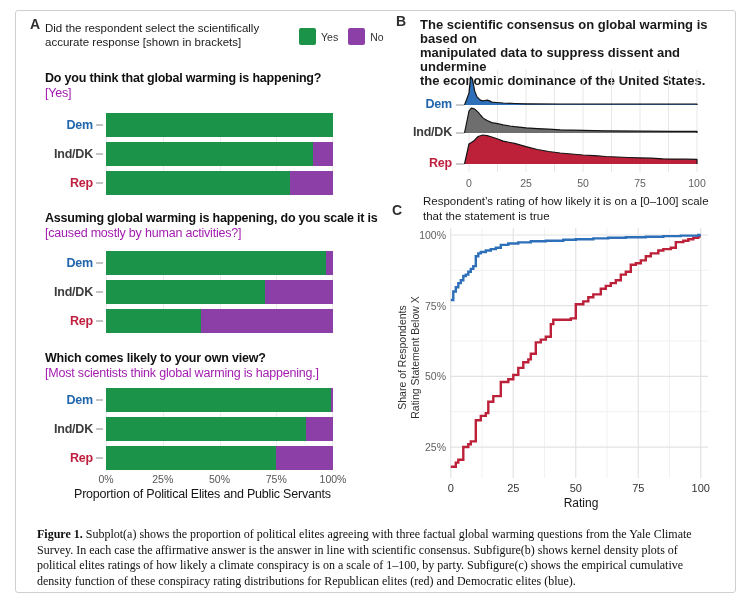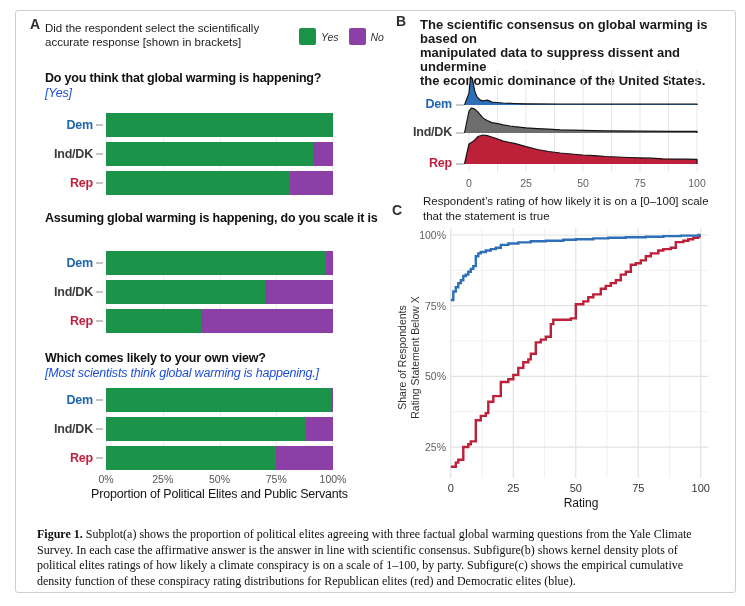--- a/index.html
+++ b/index.html
@@ -1,38 +1,38 @@
 <!DOCTYPE html>
 <html><head>
 <meta charset="utf-8">
 <style>
   html,body{margin:0;padding:0;background:#fff;}
   .fig{position:relative;width:745px;height:606px;background:#ffffff;overflow:hidden;
        font-family:"Liberation Sans",sans-serif;-webkit-font-smoothing:antialiased;}
   .frame{position:absolute;left:15px;top:10px;width:719px;height:581px;border:1.5px solid #cfcfcf;border-radius:3px;background:#fff;}
   .panel-label{position:absolute;font-size:14px;font-weight:600;color:#2e2e2e;}
   .a-title{position:absolute;left:45px;top:21px;font-size:11.5px;line-height:14px;color:#191919;font-weight:500;white-space:pre-line;}
-  .legend{position:absolute;left:299px;top:28px;display:flex;align-items:center;gap:10px;font-style:italic;}
+  .legend{position:absolute;left:299px;top:28px;display:flex;align-items:center;gap:10px;}
   .legend-item{display:flex;align-items:center;}
   .legend .sw{width:17px;height:17px;border-radius:2px;}
   .legend .lab{font-size:10.5px;color:#333;margin-left:5px;}
   .qtitle{position:absolute;left:45px;width:345px;}
   .qtitle .l1{font-size:12.5px;font-weight:700;color:#101010;line-height:16px;white-space:nowrap;letter-spacing:-0.2px;}
-  .qtitle .l2{font-size:12.5px;font-weight:400;color:#1d4ed8;line-height:15px;white-space:nowrap;letter-spacing:-0.2px;font-style:italic;}
+  .qtitle .l2{font-size:12.5px;font-weight:400;color:#a21caf;line-height:15px;white-space:nowrap;letter-spacing:-0.2px;}
   .qrows{position:absolute;left:45px;width:340px;}
   .agrid{position:absolute;left:61px;top:0;width:227px;height:82px;z-index:0;}
   .agrid i{position:absolute;top:0;width:1px;height:100%;background:#ececec;}
   .arow{display:flex;align-items:center;height:24px;margin-bottom:5px;position:relative;z-index:1;}
   .alabel{width:48px;text-align:right;font-size:12.5px;font-weight:700;letter-spacing:-0.2px;}
   .atick{width:7px;height:2px;background:#c4c4c4;margin:0 3px 0 3px;flex:none;}
   .atrack{position:relative;width:227px;height:24px;display:flex;}
   .seg{height:100%;}
   .a-axis{position:absolute;left:45px;top:473px;width:330px;height:14px;}
   .axlab{position:absolute;transform:translateX(-50%);font-size:10.5px;color:#555;}
-  .ax-title{position:absolute;left:74px;top:487px;width:291px;text-align:center;font-size:12.5px;font-weight:500;color:#161616;letter-spacing:-0.2px;}
+  .ax-title{position:absolute;left:74px;top:487px;width:291px;text-align:left;font-size:12.5px;font-weight:500;color:#161616;letter-spacing:-0.2px;}
   .b-title{position:absolute;left:420px;top:18px;font-size:13px;line-height:14px;color:#191919;font-weight:700;white-space:pre-line;}
   .blab{position:absolute;width:60px;text-align:right;font-size:12.5px;font-weight:700;letter-spacing:-0.2px;}
   .b-ticks{position:absolute;left:455px;top:177px;width:268px;height:13px;}
   .btick{position:absolute;transform:translateX(-50%);font-size:10.5px;color:#606060;}
   .b-axis-title{position:absolute;left:423px;top:194px;font-size:11.5px;line-height:14.5px;color:#191919;font-weight:500;white-space:pre-line;}
   .c-ylabel{position:absolute;left:324px;top:344px;width:170px;height:27px;transform:rotate(-90deg);
             text-align:center;font-size:10.5px;line-height:13px;color:#333;font-weight:500;white-space:pre-line;}
   .cytick{position:absolute;left:412px;width:34px;text-align:right;font-size:10.5px;color:#606060;}
   .c-ticks{position:absolute;left:450px;top:482px;width:262px;height:13px;}
   .cxtick{position:absolute;transform:translateX(-50%);font-size:11px;color:#333;}
@@ -94,20 +94,21 @@
           <span class="alabel" style="color: rgb(192, 32, 63);">Rep</span>
           <span class="atick"></span>
           <span class="atrack">
             <span class="seg" style="width: 81%; background: rgb(27, 147, 72);"></span>
             <span class="seg" style="width: 19%; background: rgb(141, 63, 168);"></span>
           </span>
         </div>
       </div>
       <div class="qtitle" style="top: 210px;">
         <div class="l1">Assuming global warming is happening, do you scale it is</div>
+        <div class="l2">[caused mostly by human activities?]</div>
       </div>
       <div class="qrows" style="top: 251px;">
         <div class="agrid">
           <i style="left: 0px;"></i>
           <i style="left: 56.75px;"></i>
           <i style="left: 113.5px;"></i>
           <i style="left: 170.25px;"></i>
           <i style="left: 226px;"></i>
         </div>
         <div class="arow">

